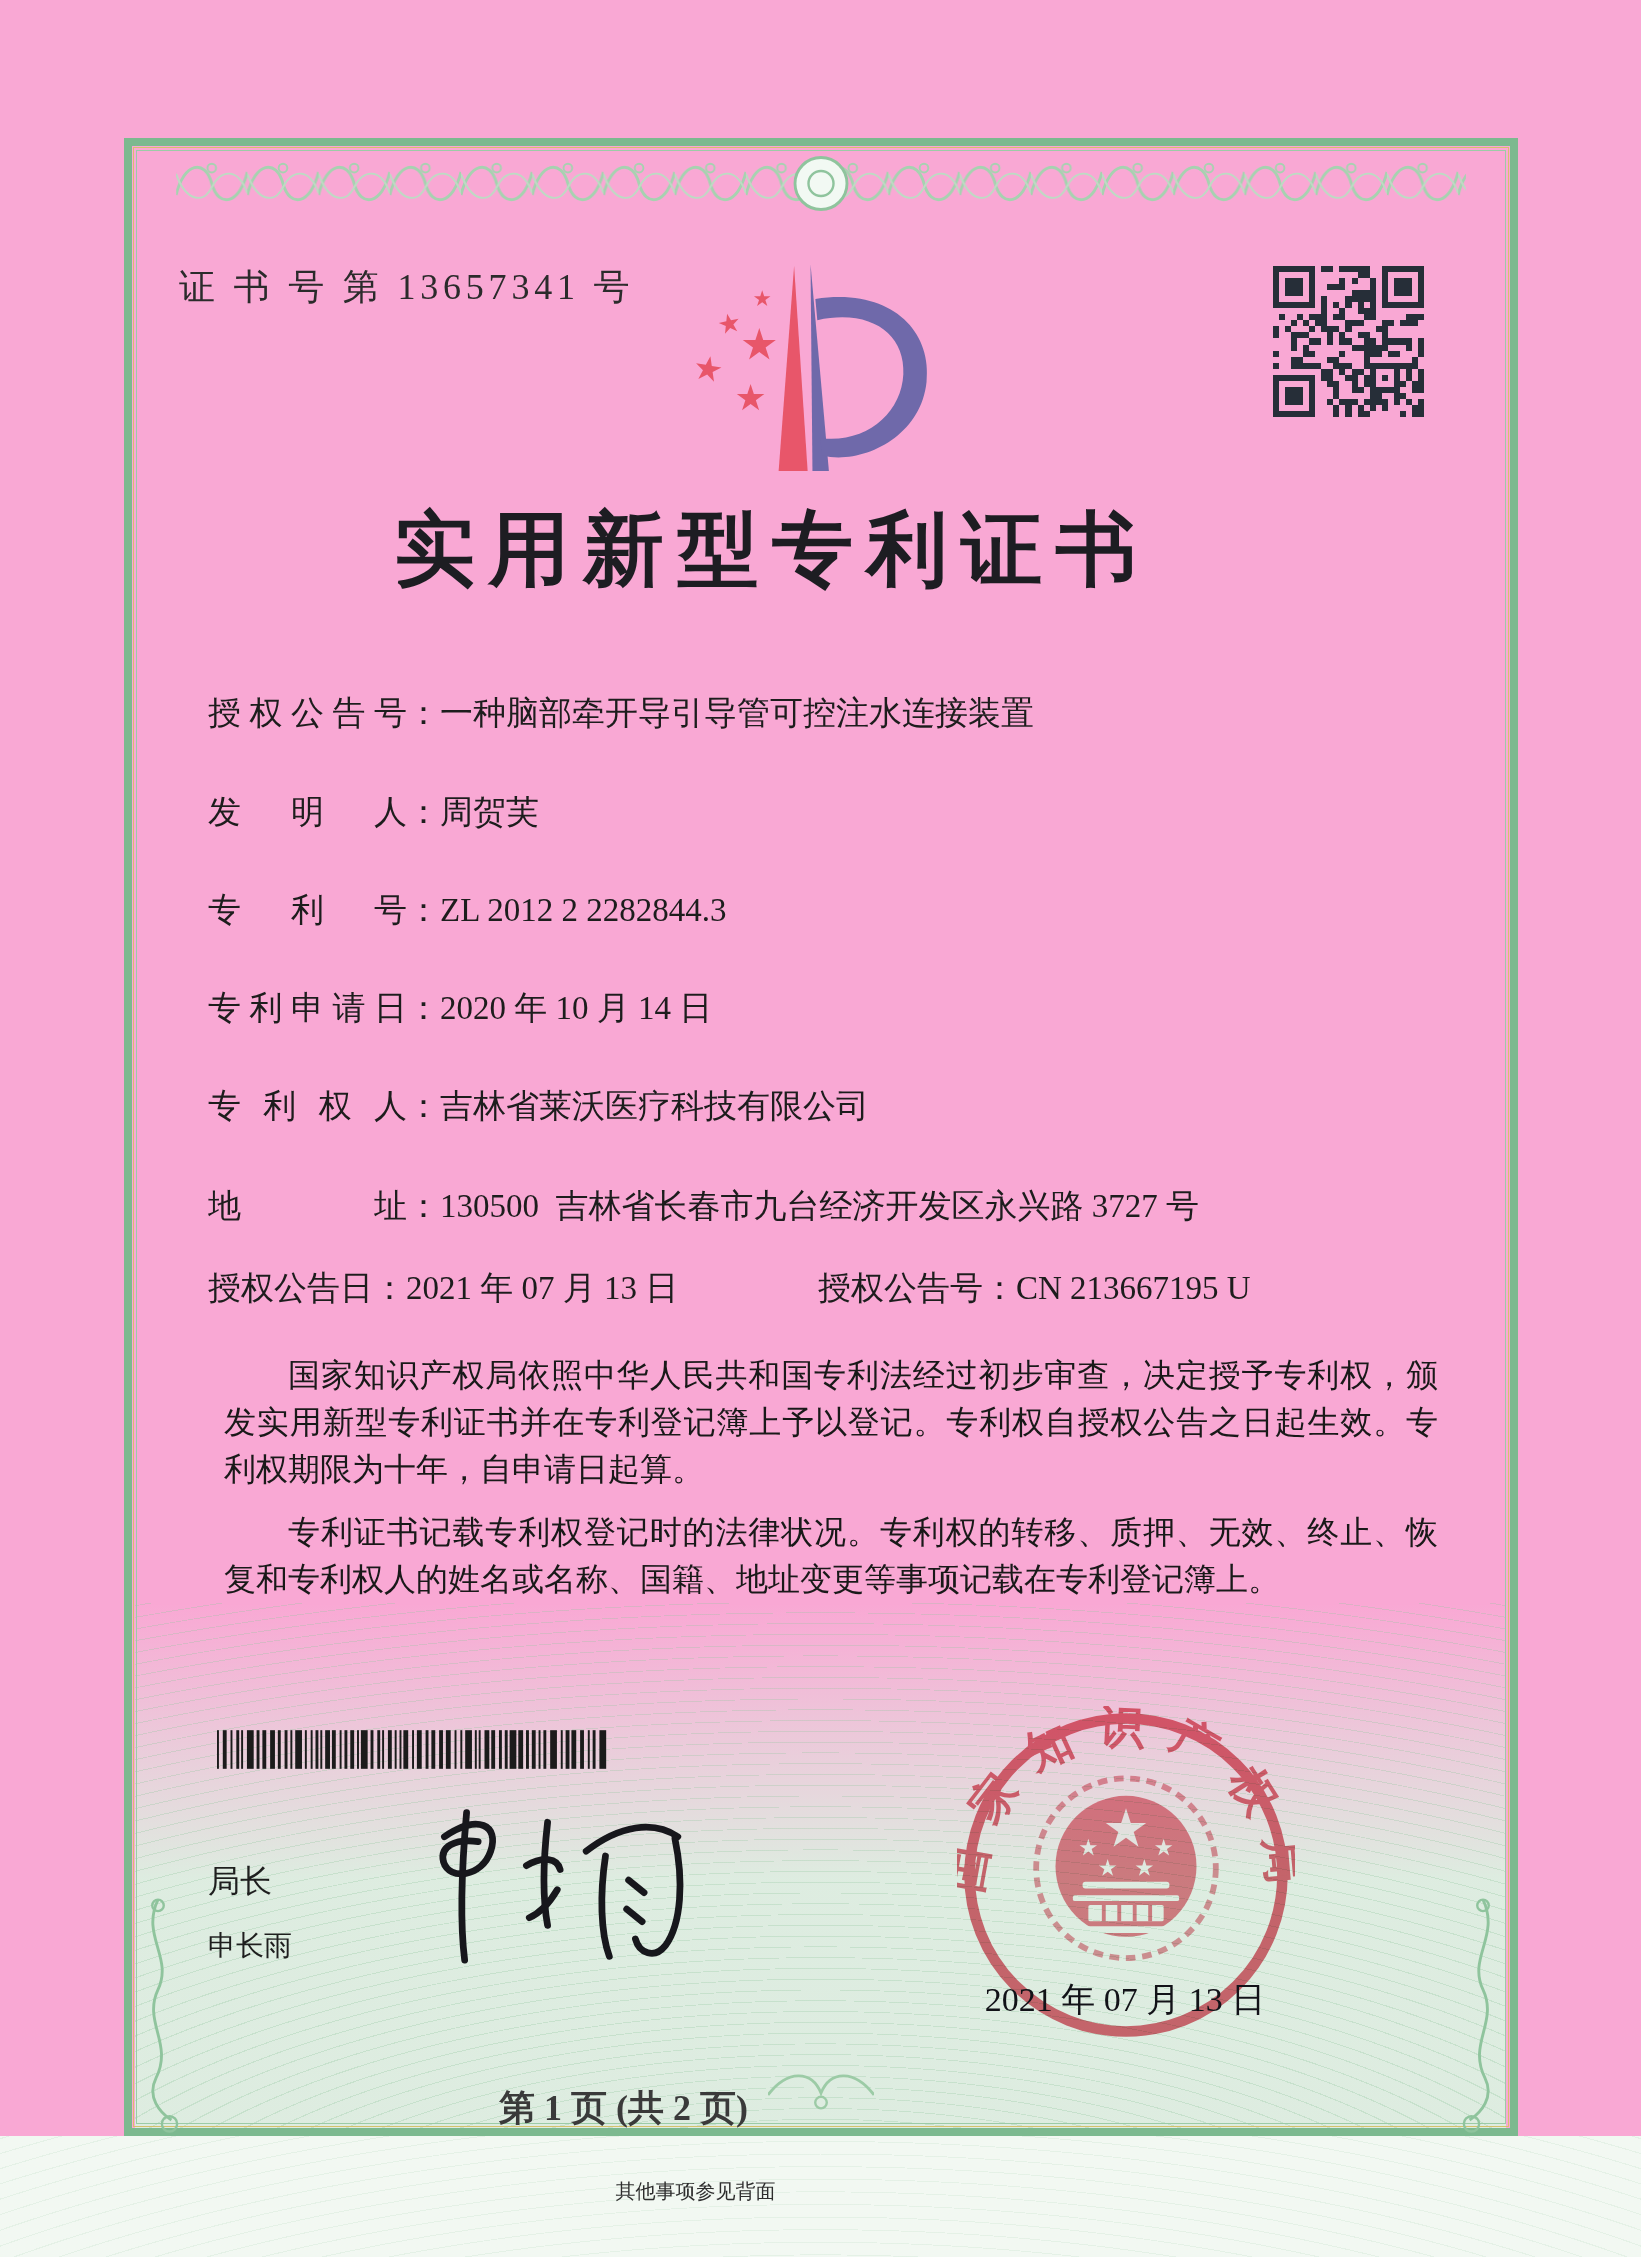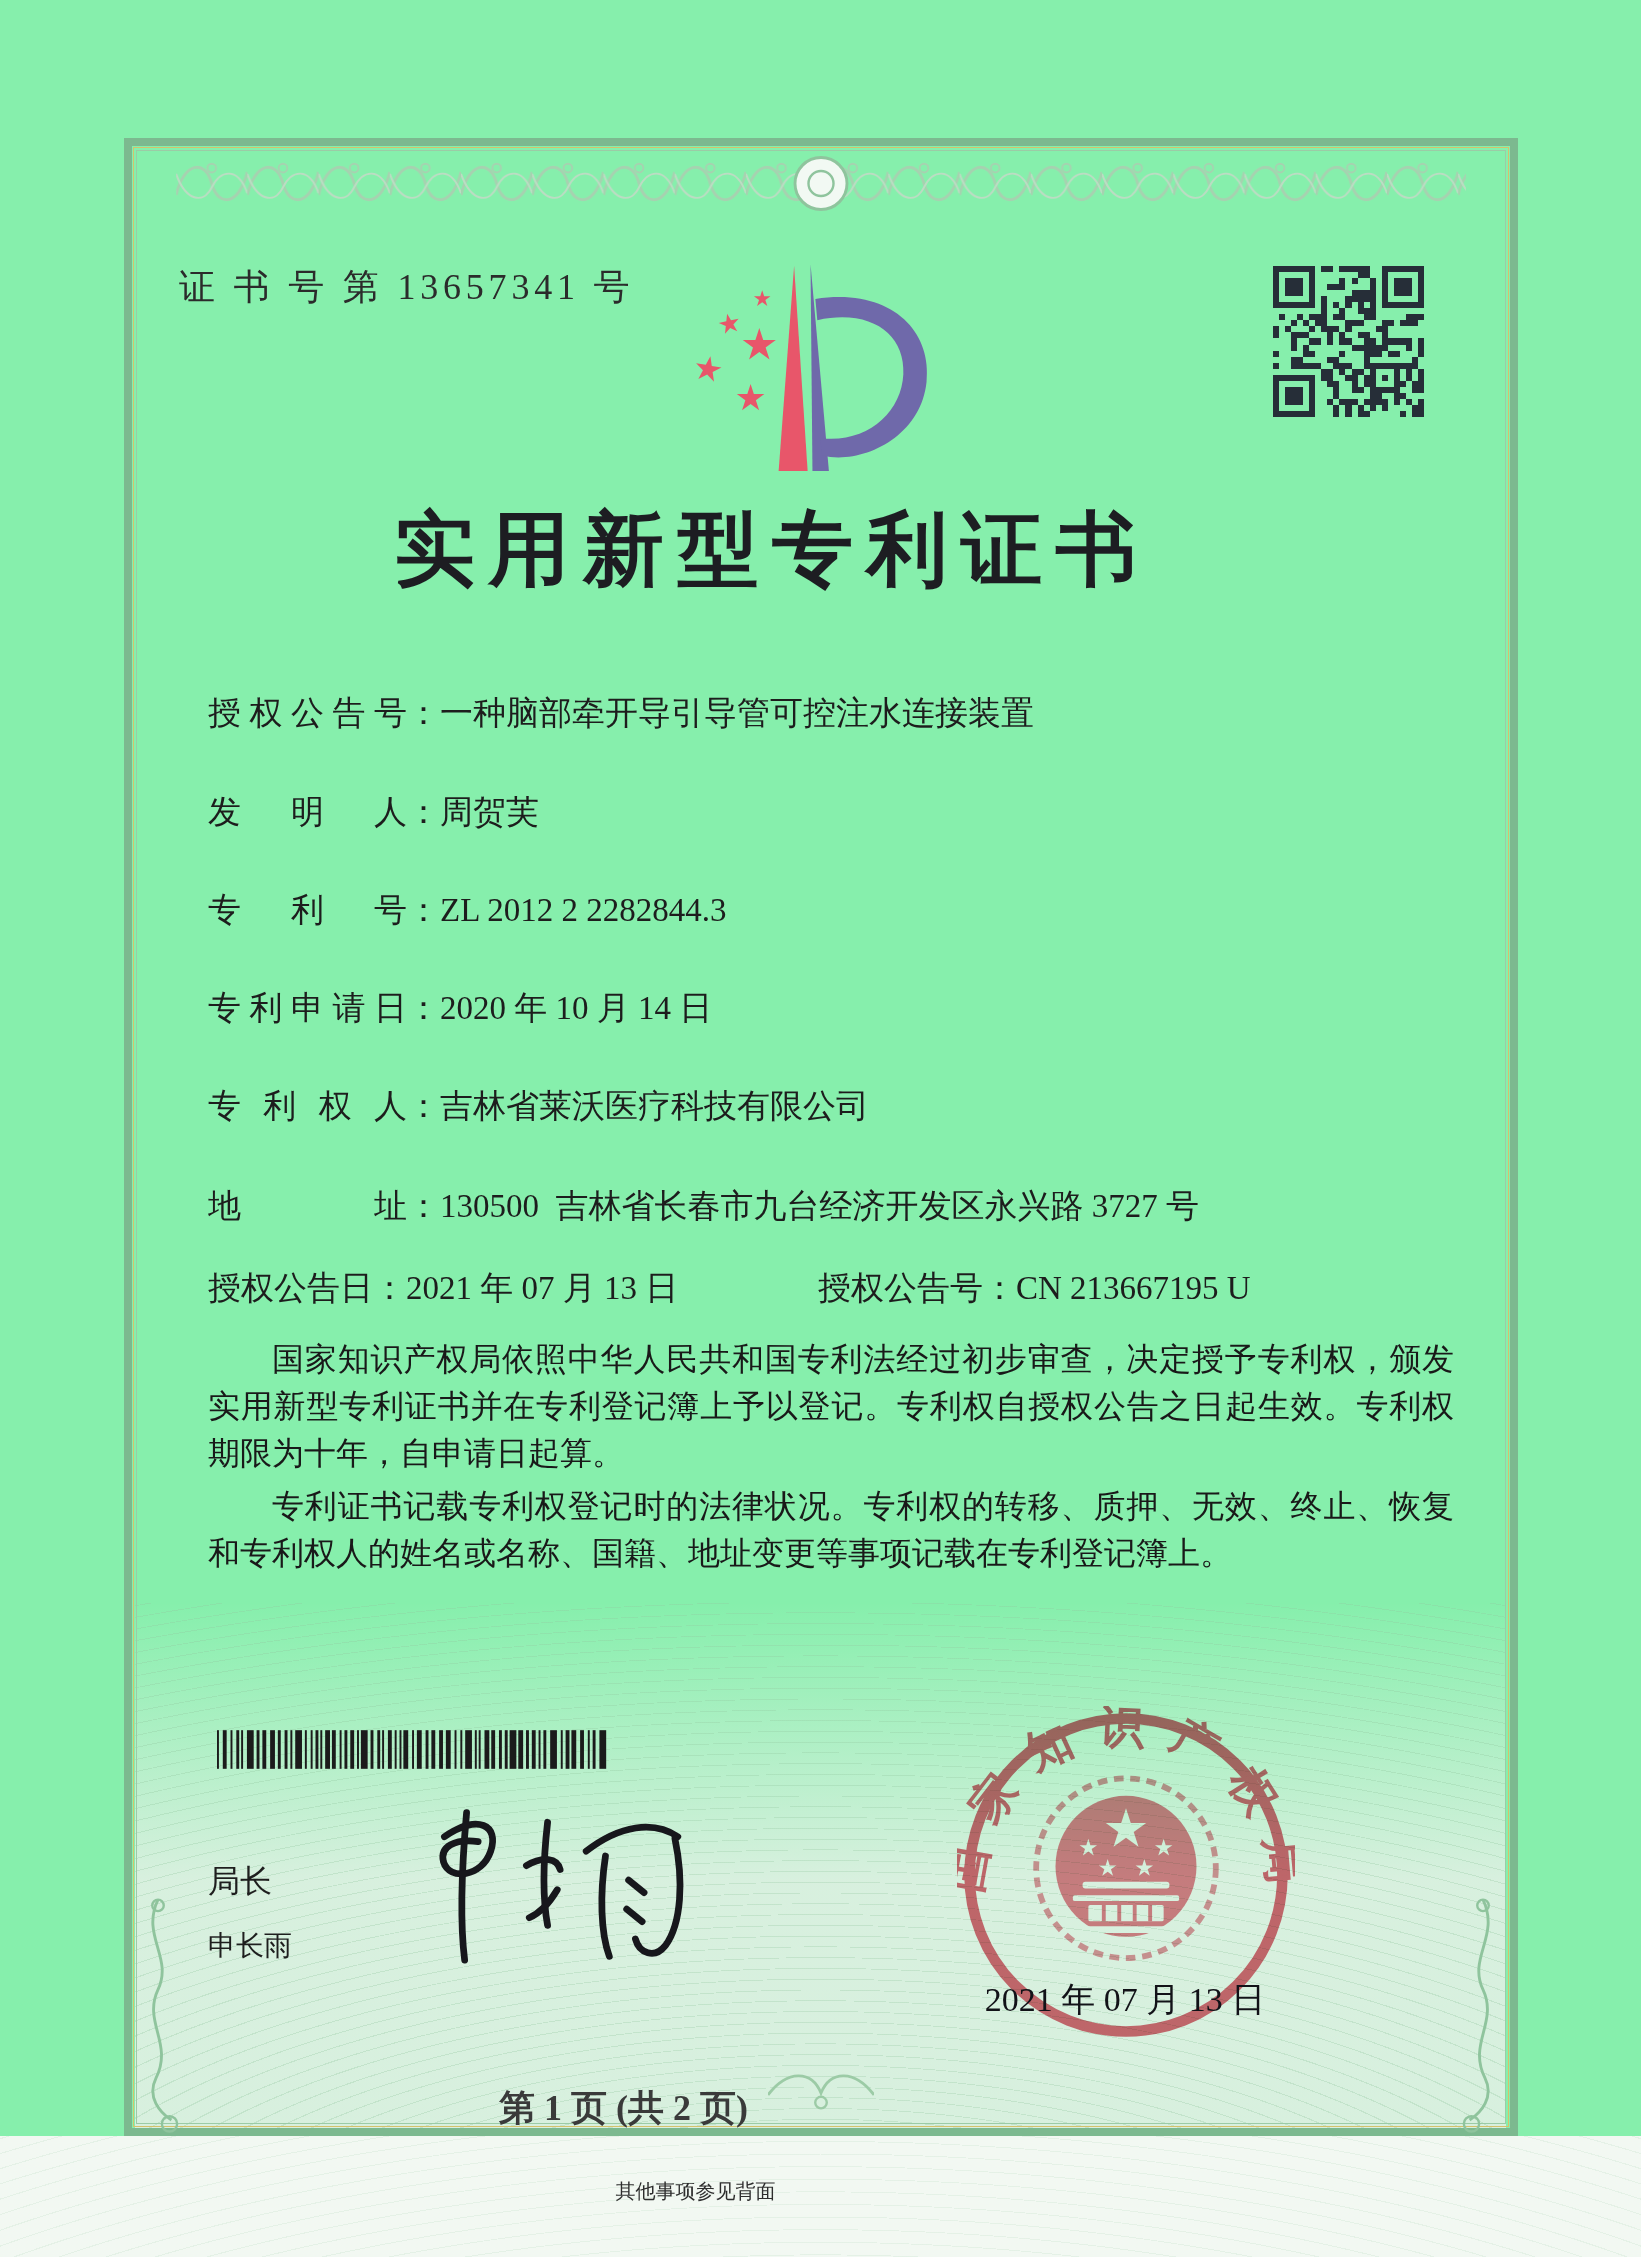--- a/index.html
+++ b/index.html
@@ -1,18 +1,18 @@
 <!DOCTYPE html>
 <html><head>
 <meta charset="utf-8">
 <style>
   html,body{margin:0;padding:0;background:#e9e9e6;}
   .page{
     position:relative; width:1641px; height:2257px; margin:0 auto;
-    background:#86efac; overflow:hidden;
+    background:#f9a8d4; overflow:hidden;
     font-family:"Liberation Serif","DejaVu Serif",serif; color:#1e1e1e;
   }
   
   .frame{
     position:absolute; left:124px; top:138px; width:1394px; height:1998px;
     border:8.7px solid #7cb98f; box-sizing:border-box; z-index:2;
   }
   .frame-gold{position:absolute; inset:1px; border:1px solid #d5c16c;}
   .frame-green-thin{position:absolute; inset:3.9px; border:1px solid #9ccba6;}
   
@@ -37,21 +37,21 @@
     font-size:81px; font-weight:700; letter-spacing:13.5px; color:#1d1d22;
   }
   .row{position:absolute; left:208px; width:1255px; font-size:33px; color:#1d1d1d; z-index:3; white-space:nowrap;}
   .lbl{display:inline-block; width:199px; text-align:justify; text-align-last:justify;}
   .lbl-compact{display:inline-block;}
   .sep{display:inline-block;}
   .val{white-space:pre-wrap;}
   .grant2{position:absolute; left:610px; top:0;}
   .paras{position:absolute; left:208px; top:1336px; width:1246px; z-index:3;
          font-size:32px; line-height:47px; color:#191919; text-align:justify;}
-  .paras p{margin:0; text-indent:2em;}
+  .paras p{margin:16px; text-indent:2em;}
   .paras p + p{margin-top:5.8px;}
   .sign-title{position:absolute; left:208px; top:1860px; font-size:32px; z-index:3;}
   .sign-name{position:absolute; left:208px; top:1927px; font-size:28px; z-index:3;}
   .seal-date{position:absolute; left:980px; top:1977px; width:290px; text-align:center;
              font-size:34px; color:#121218; z-index:5;}
   .page-no{position:absolute; left:499px; top:2084px; width:386px; text-align:left;
            font-size:36px; color:#3a3a3a; z-index:3;font-weight:bold;}
   .back-note{position:absolute; left:541px; top:2178px; width:309px; text-align:center;
              font-size:20px; color:#2d2d2d; z-index:3;}
   

